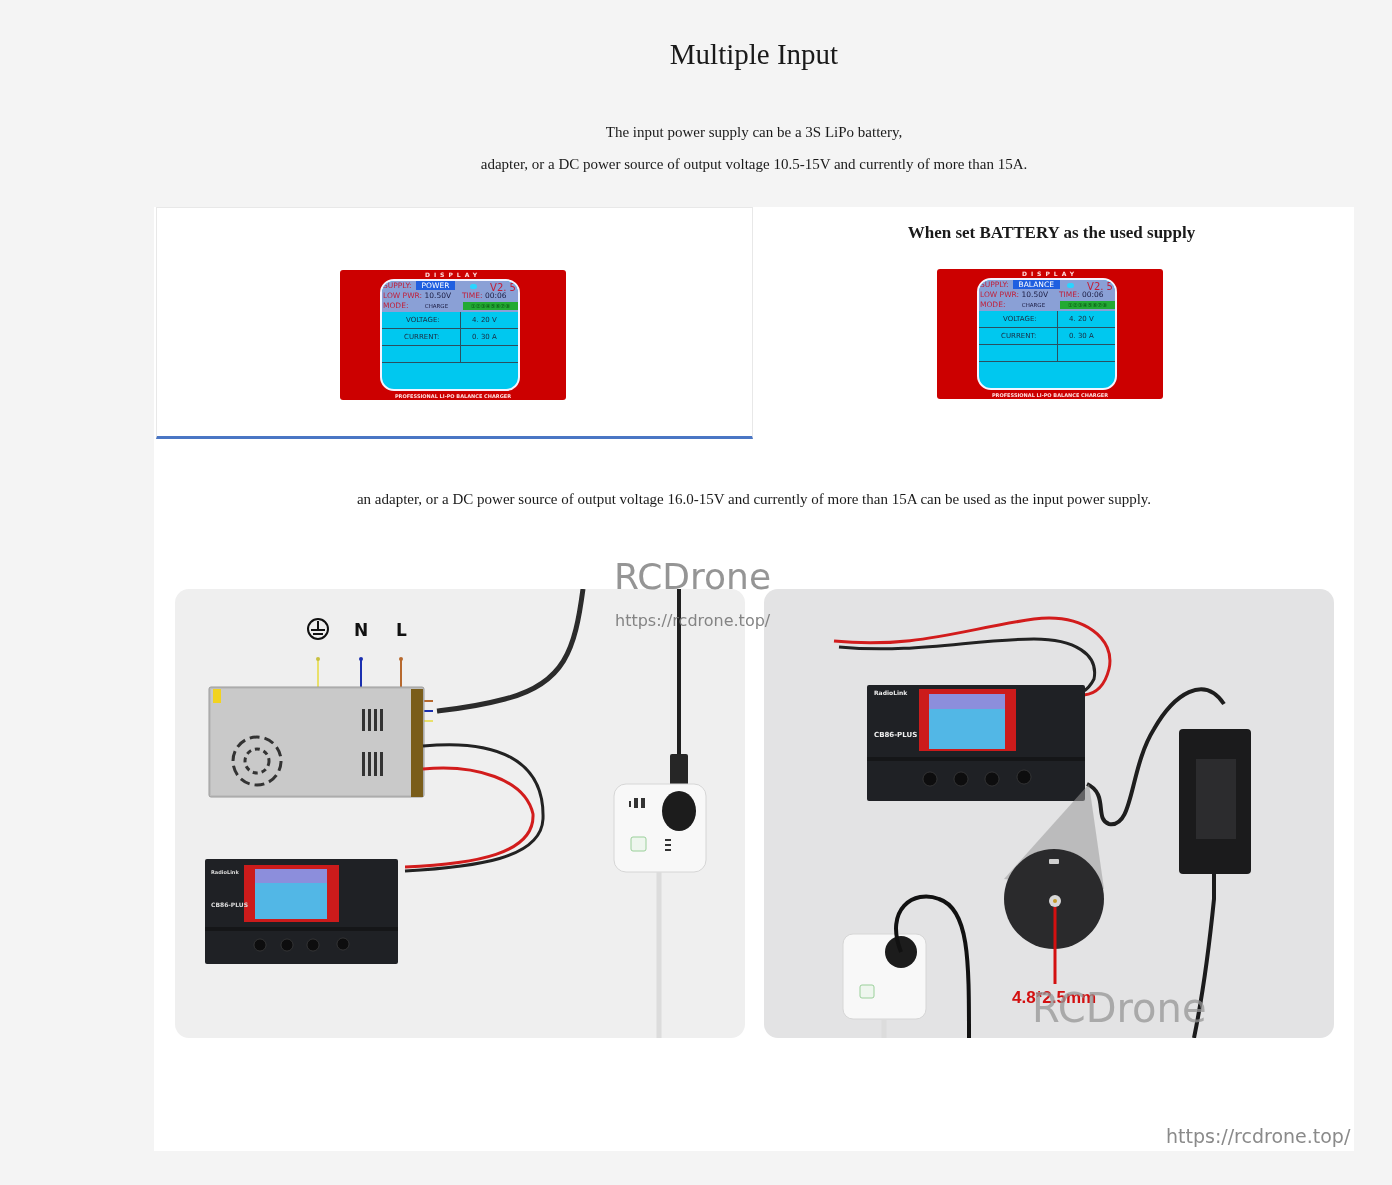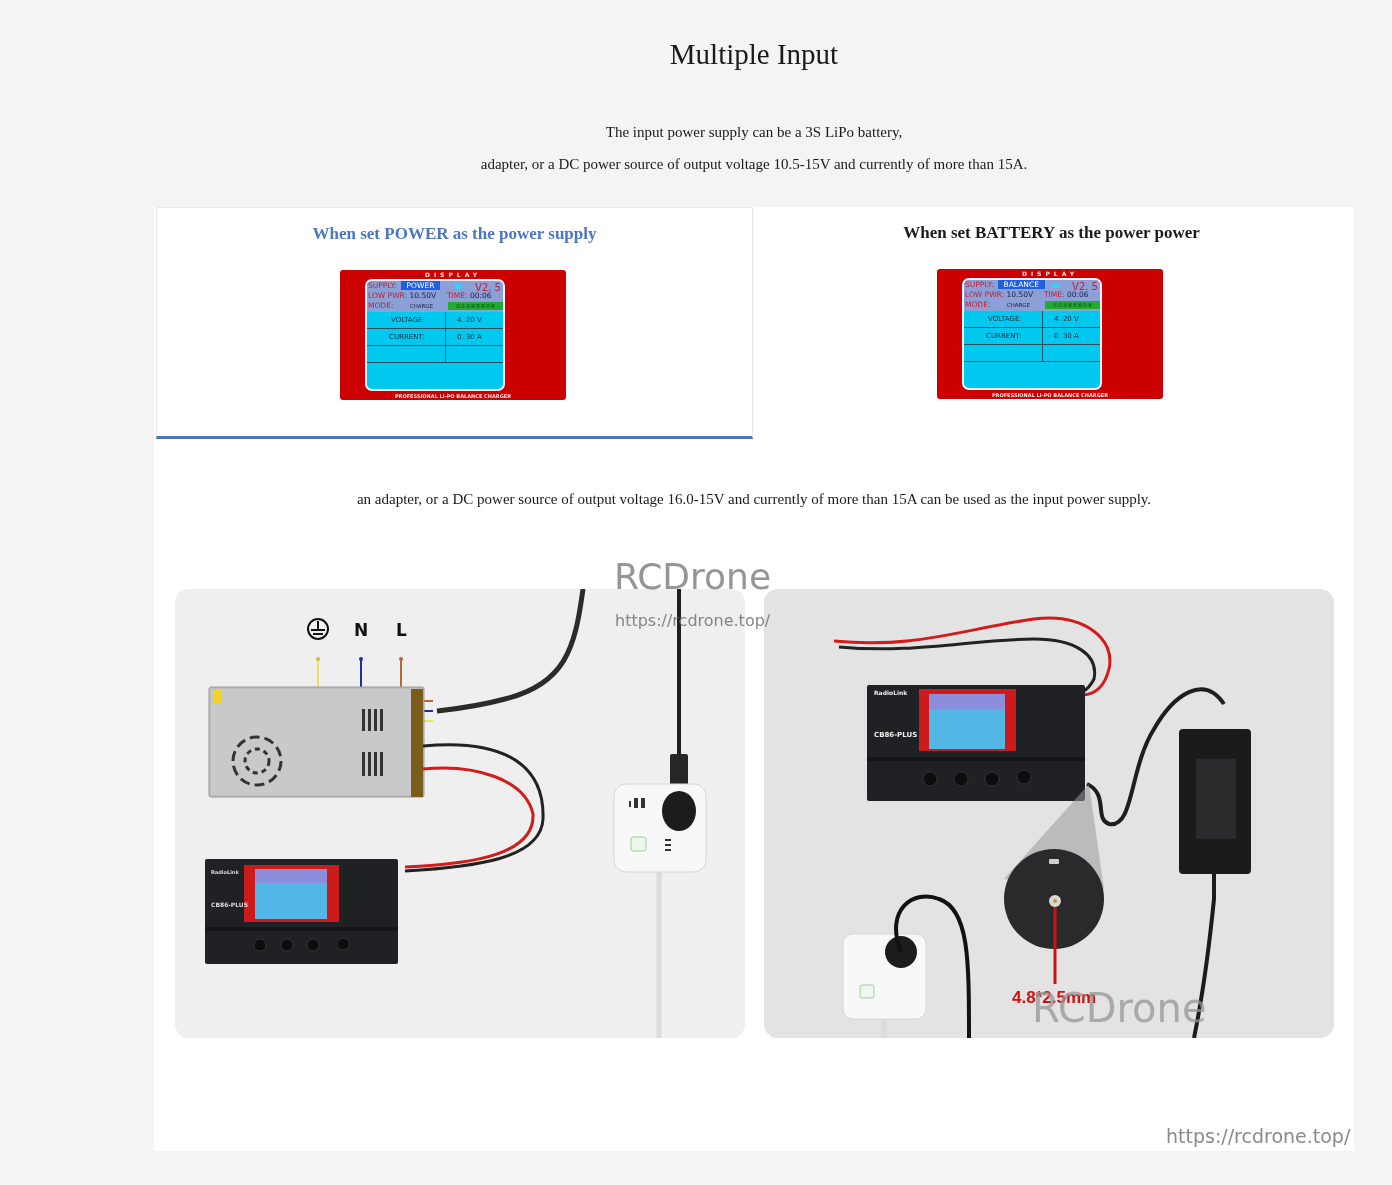--- a/index.html
+++ b/index.html
@@ -17,21 +17,21 @@
   .tab-battery { left: 599px; }
   .tab-title { position: absolute; left: 0; right: 0; top: 16px; text-align: center; font-size: 17px; font-weight: bold; }
   .tab-power .tab-title { color: #4a76c4; }
   .tab-battery .tab-title { color: #1a1a1a; }
 
   .lcd { position: absolute; top: 62px; width: 226px; height: 130px; background: #cc0000; border-radius: 3px; }
   .tab-power .lcd { left: 183px; }
   .tab-battery .lcd { left: 184px; }
   .lcd-top { position: absolute; left: 0; right: 0; top: 1px; text-align: center; font-family: "DejaVu Sans", sans-serif; font-size: 6px; font-weight: bold; letter-spacing: 4px; color: #ffdede; }
   .lcd-bottom { position: absolute; left: 0; right: 0; bottom: 1px; text-align: center; font-family: "DejaVu Sans", sans-serif; font-size: 5px; font-weight: bold; color: #ffdede; }
-  .lcd-screen { position: absolute; left: 25px; top: 9px; width: 140px; height: 112px; background: #00c8ef; border: 2px solid #f4f4ff; border-radius: 7px; overflow: hidden; font-family: "DejaVu Sans", sans-serif; }
+  .lcd-screen { position: absolute; left: 40px; top: 9px; width: 140px; height: 112px; background: #00c8ef; border: 2px solid #f4f4ff; border-radius: 14px; overflow: hidden; font-family: "DejaVu Sans", sans-serif; }
   .lcd-head { position: absolute; left: 0; top: 0; width: 136px; height: 31px; background: #8aa0d6; }
   .lcd-row { position: absolute; left: 1px; font-size: 7.5px; white-space: nowrap; }
   .c-red { color: #c0203a; }
   .c-dark { color: #1a1a40; }
   .sup-val { display: inline-block; background: #1f5fe0; color: #fff; padding: 0 6px; margin-left: 4px; min-width: 36px; text-align: center; }
   .ver { position: absolute; right: 2px; top: 1px; font-size: 10px; color: #c0203a; text-align: center; }
   .dot { position: absolute; left: 88px; top: 3px; width: 7px; height: 5px; background: #2ad4ff; border-radius: 3px; }
   .time { position: absolute; left: 80px; top: 10px; font-size: 7.5px; text-align: center; }
   .mode-badge { position: absolute; right: 0; top: 21px; width: 55px; height: 8px; background: #22aa33; color: #0b4a12; font-size: 5.5px; text-align: center; line-height: 8px; }
   .grid-line-h { position: absolute; left: 0; width: 136px; height: 1px; background: #2a5060; }
@@ -57,21 +57,20 @@
 <h1 class="page-title">Multiple Input</h1>
 <div class="intro">
   <div>The input power supply can be a 3S LiPo battery,</div>
   <div>adapter, or a DC power source of output voltage 10.5-15V and currently of more than 15A.</div>
 </div>
 
 <div class="content">
   <div class="tabs">
 
     <div class="tab tab-power">
-      <div class="tab-title">When set POWER as the power supply</div>
       <div class="lcd">
         <div class="lcd-top">DISPLAY</div>
         <div class="lcd-screen">
           <div class="lcd-head"></div>
           <div class="lcd-row" style="top:0px;">
             <span class="c-red">SUPPLY:</span><span class="sup-val">POWER</span>
           </div>
           <span class="dot"></span>
           <span class="ver">V2. 5</span>
           <div class="lcd-row" style="top:10px;">
@@ -94,21 +93,21 @@
           <div class="cell" style="left:24px; top:35px;">VOLTAGE:</div>
           <div class="cell" style="left:90px; top:35px;">4. 20  V</div>
           <div class="cell" style="left:22px; top:52px;">CURRENT:</div>
           <div class="cell" style="left:90px; top:52px;">0. 30  A</div>
         </div>
         <div class="lcd-bottom">PROFESSIONAL LI-PO BALANCE CHARGER</div>
       </div>
     </div>
 
     <div class="tab tab-battery">
-      <div class="tab-title">When set BATTERY as the power power</div>
+      <div class="tab-title">When set BATTERY as the used supply</div>
       <div class="lcd">
         <div class="lcd-top">DISPLAY</div>
         <div class="lcd-screen">
           <div class="lcd-head"></div>
           <div class="lcd-row" style="top:0px;">
             <span class="c-red">SUPPLY:</span><span class="sup-val">BALANCE</span>
           </div>
           <span class="dot"></span>
           <span class="ver">V2. 5</span>
           <div class="lcd-row" style="top:10px;">

